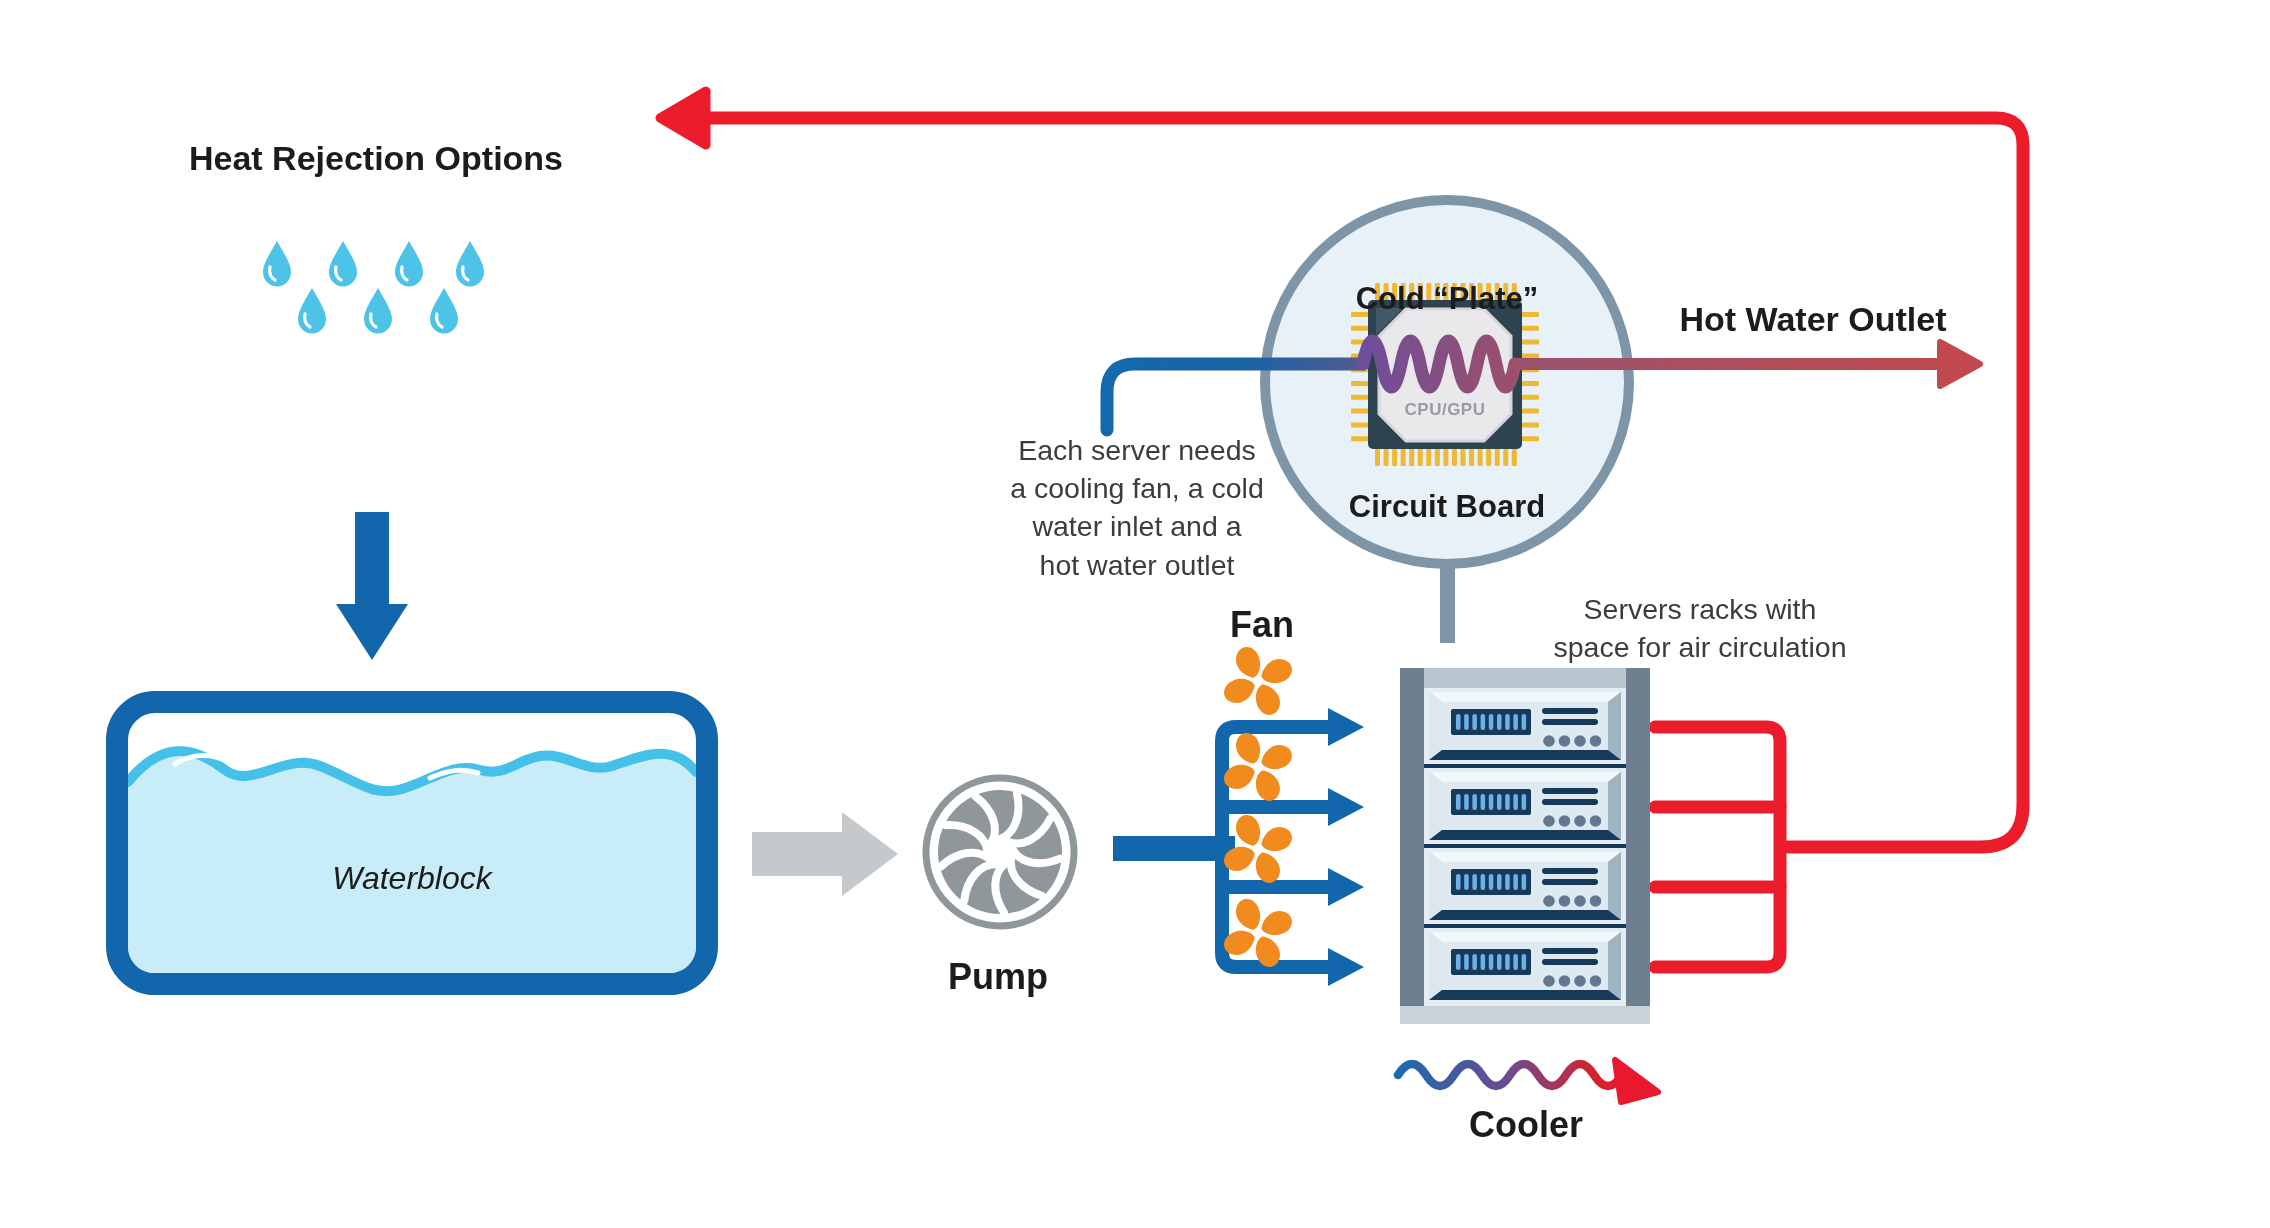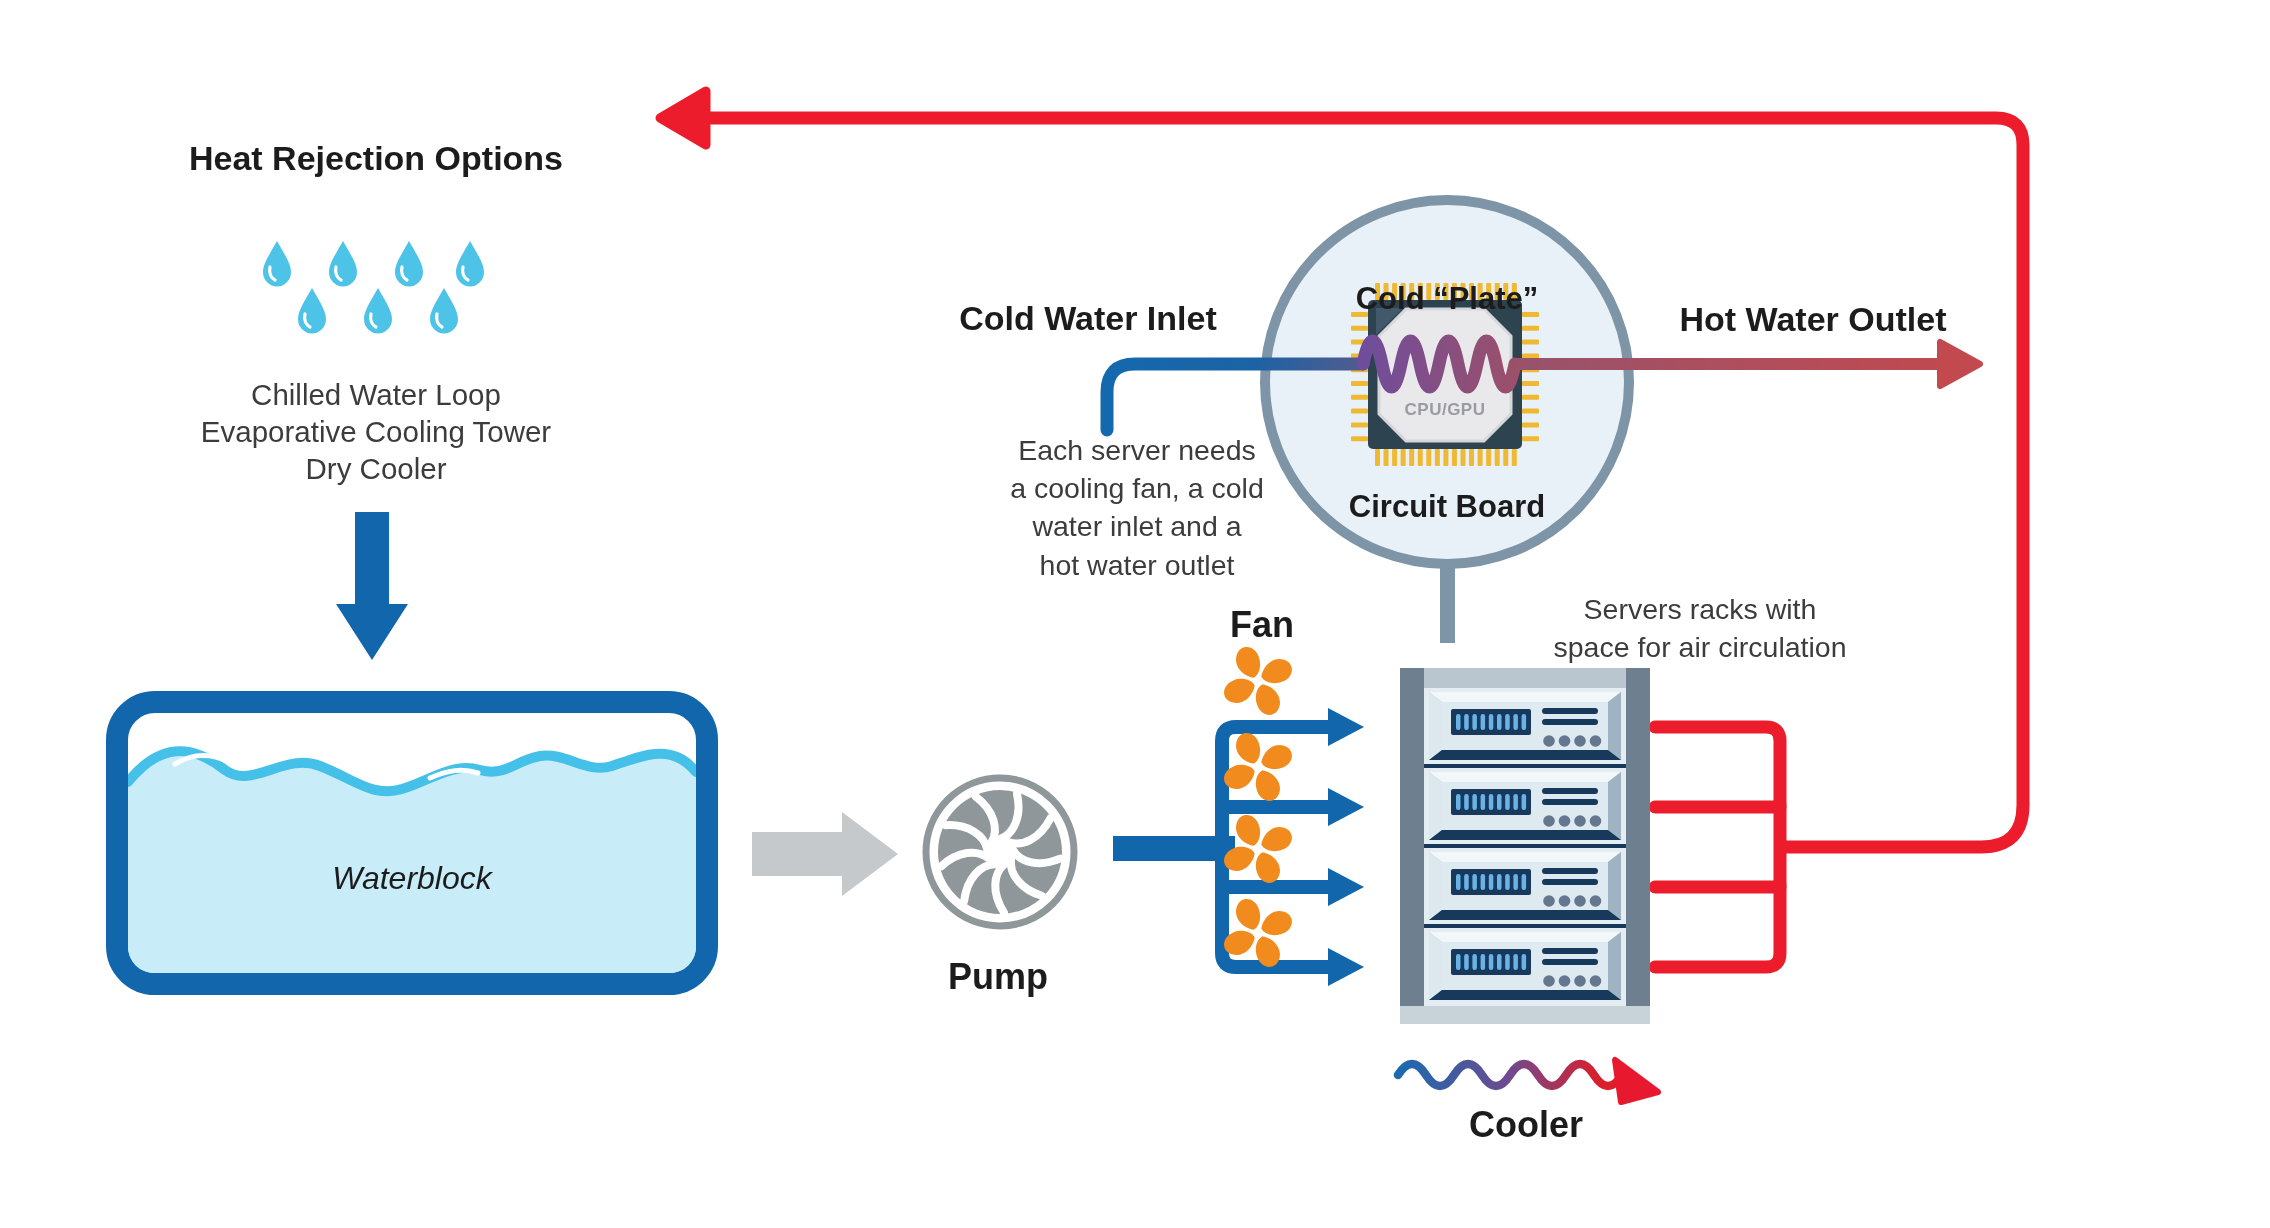--- a/index.html
+++ b/index.html
@@ -350,28 +350,24 @@
     <path d="M 1107 430 V 392 Q 1107 364 1135 364 H 1363" fill="none" stroke="url(#gradIn)" stroke-width="13" stroke-linecap="round"></path>
 
     <path d="M 1515 364 H 1942" fill="none" stroke="url(#gradOut)" stroke-width="12" stroke-linecap="round"></path>
     <path d="M 1980 364 L 1940 342 L 1940 386 Z" fill="#c2494e" stroke="#c2494e" stroke-width="6" stroke-linejoin="round"></path>
 
     <path d="M 1363 364 q 9.5 -46 19 0 t 19 0 t 19 0 t 19 0 t 19 0 t 19 0 t 19 0 t 19 0" fill="none" stroke="url(#gradWave)" stroke-width="13" stroke-linecap="round"></path>
   </g>
 </svg>
 
 <div class="lbl h1" style="left:376px;top:158px;">Heat Rejection Options</div>
-<div class="lbl opts" style="left:376px;top:432px;">Chilled Water Loop
-Evaporative Cooling Tower
-Dry Cooler</div>
 <div class="lbl plain" style="left:412px;top:879px;font-style:italic;">Waterblock</div>
 <div class="lbl h2" style="left:998px;top:966px;">Pump</div>
 <div class="lbl h2" style="left:1262px;top:614px;">Fan</div>
 <div class="lbl h2" style="left:1526px;top:1114px;">Cooler</div>
-<div class="lbl h1" style="left:1088px;top:318px;">Cold Water Inlet</div>
 <div class="lbl h1" style="left:1813px;top:319px;">Hot Water Outlet</div>
 <div class="lbl h3" style="left:1447px;top:251px;margin-top:48px;">Cold “Plate”</div>
 <div class="lbl h3" style="left:1447px;top:507px;">Circuit Board</div>
 <div class="lbl chiptxt" style="left:1445px;top:410px;">CPU/GPU</div>
 <div class="lbl note" style="left:1105px;top:507px;margin-left:32px;">Each server needs
 a cooling fan, a cold
 water inlet and a
 hot water outlet</div>
 <div class="lbl note" style="left:1700px;top:628px;">Servers racks with
 space for air circulation</div>

